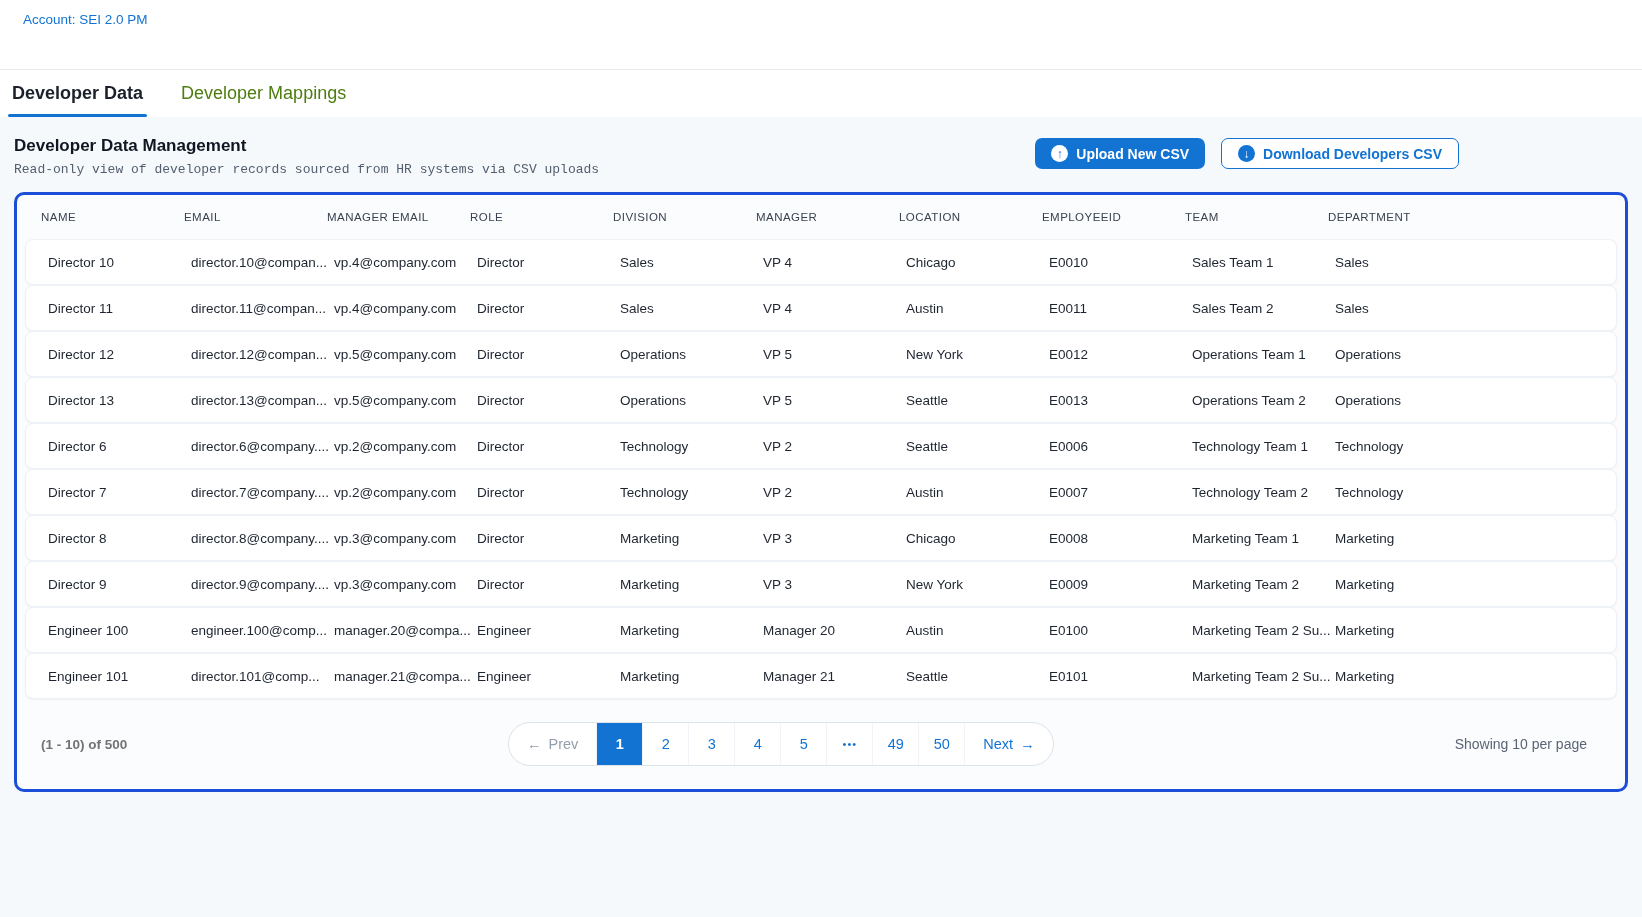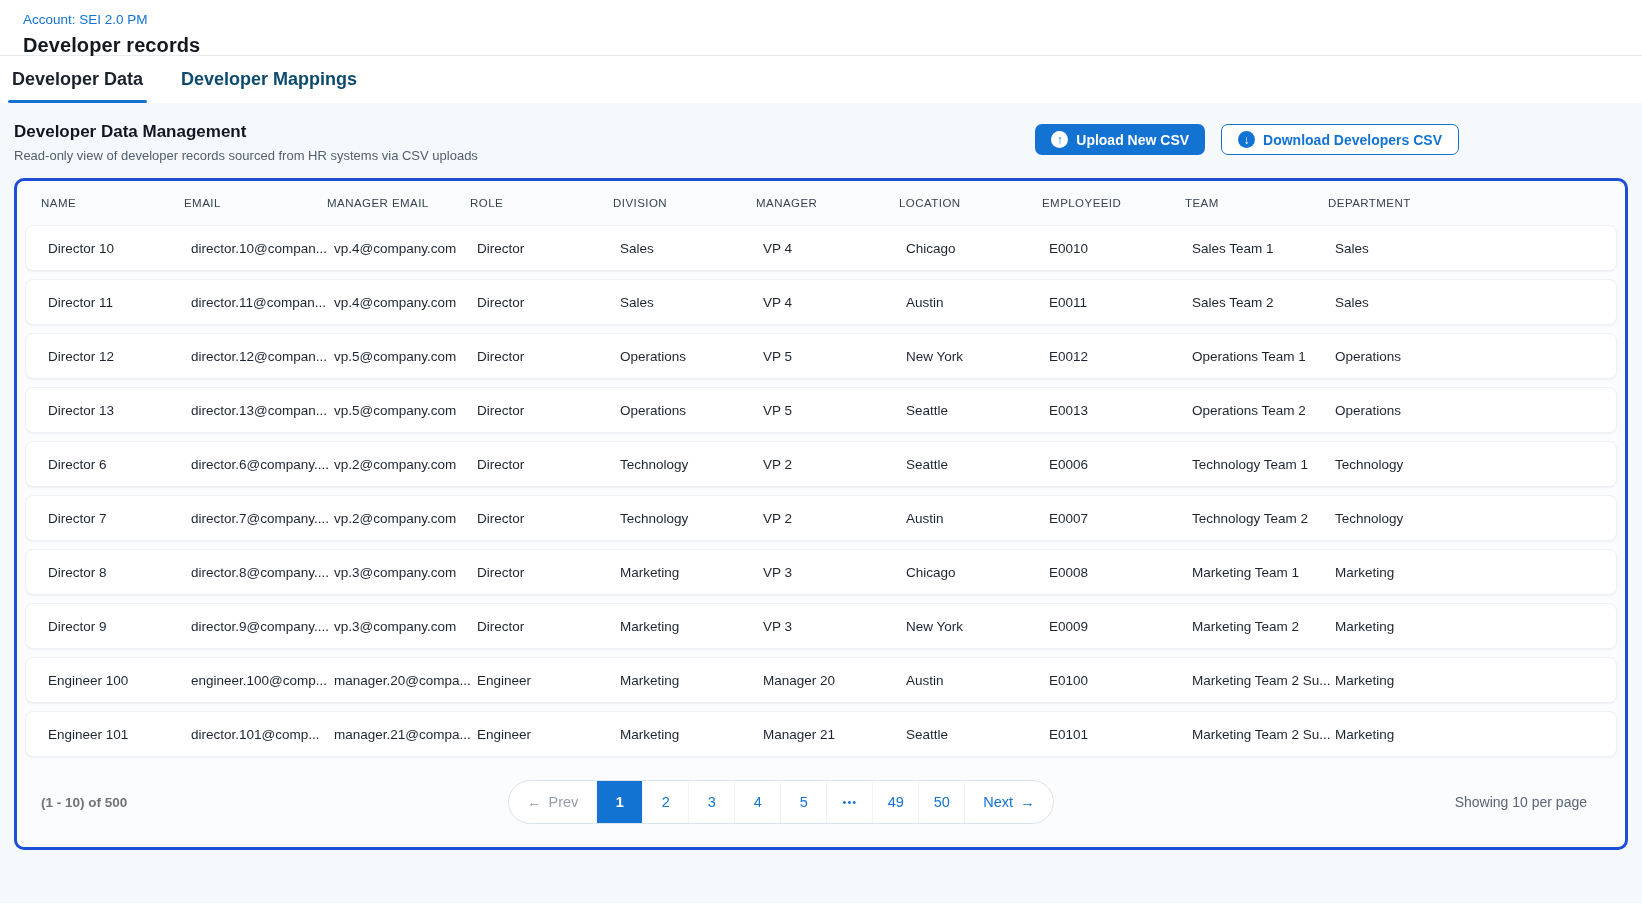--- a/index.html
+++ b/index.html
@@ -1,68 +1,67 @@
 <!DOCTYPE html>
 <html><head>
 <meta charset="utf-8">
 <style>
   * { margin:0; padding:0; box-sizing:border-box; }
   html,body { width:1642px; height:917px; background:#fff; font-family:"Liberation Sans", sans-serif; }
 
   
-  .top-header { background:#fff; padding:10px 24px 0 23px; height:56px; border-bottom:1px solid #e7eaee; }
+  .top-header { background:#fff; padding:10px 24px 0 23px; height:70px; border-bottom:1px solid #e7eaee; }
   .account-link { color:#1273d3; font-size:13.5px; cursor:pointer; display:inline-block; margin-bottom:7px; }
   .page-title { font-size:20px; font-weight:700; color:#14181f; letter-spacing:.1px; }
 
   
   .tab-bar { background:#fff; height:47px; display:flex; gap:38px; padding:0 12px; }
   .tab { position:relative; display:flex; align-items:center; font-size:18px; font-weight:700; color:#1b212b; cursor:pointer; }
-  .tab.inactive { font-weight:700; color:#0c4a6e; }
+  .tab.inactive { font-weight:400; color:#4d7c0f; }
   .tab.active::after { content:""; position:absolute; left:-4px; right:-4px; bottom:0; height:3px; background:#1273d3; border-radius:2px; }
 
   
   .content { background:#f6f9fc; padding:0 14px 4px; height:800px; }
   .section-head { display:flex; justify-content:space-between; align-items:flex-start; padding:19px 0 15px; }
   .section-titles { padding-left:0; }
   .section-title { font-size:17px; font-weight:700; color:#101722; margin-bottom:6px; }
-  .section-subtitle { font-size:13px; color:#525e6e; }
+  .section-subtitle { font-size:13px; color:#525e6e;font-family:Liberation Mono, monospace; }
   .btn-group { display:flex; gap:16px; margin-right:169px; margin-top:2px; }
   .btn { display:flex; align-items:center; gap:8px; height:31px; padding:0 16px; border-radius:7px; font-size:14px; font-weight:700; cursor:pointer; border:none; font-family:"Liberation Sans", sans-serif; }
   .btn-primary { background:#1273d3; color:#fff; }
   .btn-outline { background:#fff; color:#1273d3; border:1.5px solid #1273d3; }
   .circle-icon { width:17px; height:17px; border-radius:50%; display:inline-flex; align-items:center; justify-content:center; font-size:12px; font-weight:700; line-height:1; }
   .icon-upload { background:#fff; color:#1273d3; }
   .icon-download { background:#1273d3; color:#fff; }
 
   
   .table-card { background:#fbfcfe; border:3px solid #1d4ed8; border-radius:10px; padding:0 8px; }
   .thead { display:grid; grid-template-columns:repeat(9, 143px) 1fr; align-items:center; height:44px; padding:0 14px 0 16px; }
   .th { font-size:11.5px; letter-spacing:.45px; color:#39424f; font-weight:500; text-transform:uppercase; white-space:nowrap; overflow:hidden; }
-  .tbody { display:flex; flex-direction:column; gap:8px; }
+  .tbody { display:flex; flex-direction:column; }
   .trow { display:grid; grid-template-columns:repeat(9, 143px) 1fr; align-items:center; height:46px; background:#fff; border:1px solid #eef1f5; border-radius:8px; padding:0 14px 0 22px; box-shadow:0 1px 2px rgba(16,24,40,.05); }
   .td { font-size:13.5px; color:#1e2530; white-space:nowrap; overflow:hidden; padding-right:10px; }
 
   
   .table-footer { position:relative; height:90px; display:flex; align-items:center; padding:0 14px 0 16px; }
   .range-text { font-size:13.5px; font-weight:600; color:#737373; }
   .pager { position:absolute; left:483px; top:50%; transform:translateY(-50%); display:flex; height:44px; background:#fff; border:1px solid #dde3ea; border-radius:24px; overflow:hidden; }
   .pg-item { min-width:46px; padding:0 6px; display:flex; align-items:center; justify-content:center; gap:7px; font-size:14.5px; color:#1273d3; background:transparent; border:none; border-left:1px solid #f0f3f7; cursor:pointer; font-family:"Liberation Sans", sans-serif; }
   .pg-item:first-child { border-left:none; padding:0 18px; }
   .pg-item.next { padding:0 18px; }
   .pg-item.prev { color:#959eac; cursor:default; }
   .pg-item.active { background:#1273d3; color:#fff; font-weight:600; }
   .pg-item.ellipsis { font-size:11px; letter-spacing:1px; }
   .per-page { position:absolute; right:30px; font-size:14px; color:#5a6475; }
 </style>
 </head>
 <body>
 
 <div class="top-header">
   <a class="account-link">Account: SEI 2.0 PM</a>
-  <div class="page-title">Developer records</div>
 </div>
 
 <div class="tab-bar">
   <div class="tab active">Developer Data</div>
   <div class="tab inactive">Developer Mappings</div>
 </div>
 
 <div class="content">
   <div class="section-head">
     <div class="section-titles">

